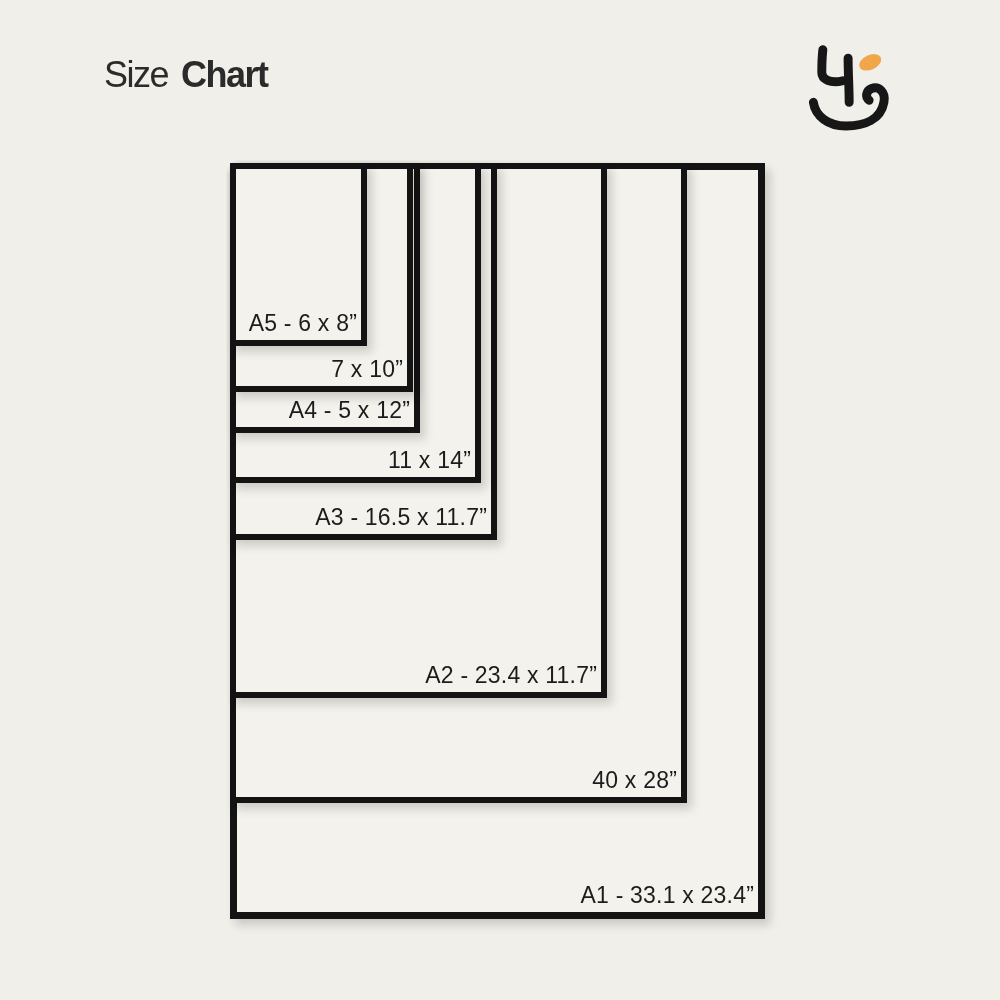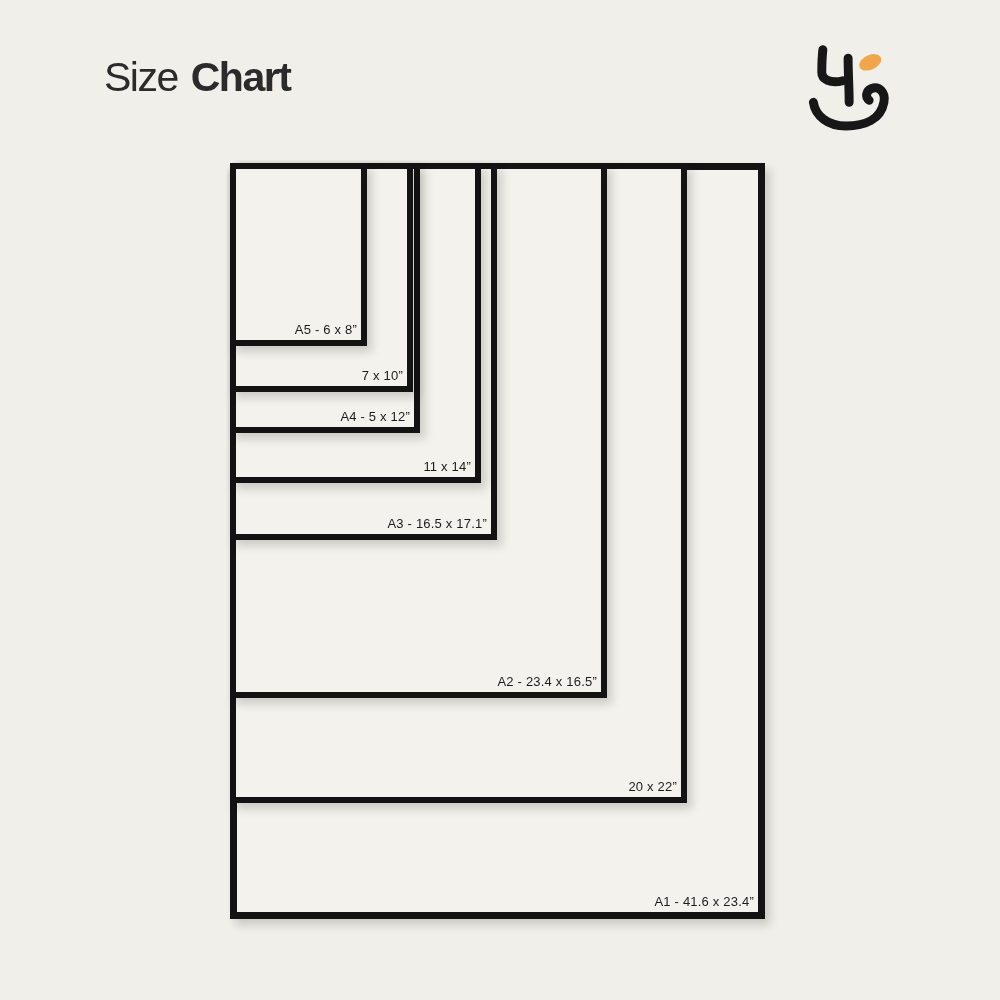--- a/index.html
+++ b/index.html
@@ -14,21 +14,21 @@
   body {
     position: relative;
     background: var(--bg);
     font-family: "Liberation Sans", sans-serif;
     overflow: hidden;
   }
   .page-title {
     position: absolute;
     left: 104px;
     top: 56px;
-    font-size: 41px;
+    font-size: 36px;
     line-height: 1.05;
     color: var(--title);
     letter-spacing: -1.5px;
     white-space: nowrap;
   }
   .title-regular { font-weight: 400; }
   .title-bold { font-weight: 700; margin-left: 13px; }
   .brand-logo {
     position: absolute;
     left: 806px;
@@ -47,21 +47,21 @@
     top: 0;
     border-style: solid;
     border-color: var(--frame);
     background: var(--fill);
     box-shadow: 5px 6px 9px rgba(0,0,0,0.16);
   }
   .size-label {
     position: absolute;
     right: 4px;
     bottom: 3px;
-    font-size: 13px;
+    font-size: 23px;
     letter-spacing: 0.2px;
     color: var(--label);
     white-space: nowrap;
   }
 </style>
 </head>
 <body>
 
 <div class="page-title">
   <span class="title-regular">Size</span><span class="title-bold">Chart</span>
@@ -71,30 +71,30 @@
   <ellipse cx="61" cy="25" rx="11" ry="7" transform="rotate(-25 61 25)" fill="#F0A64A"></ellipse>
   <g fill="none" stroke="#171717" stroke-width="8.5" stroke-linecap="round" stroke-linejoin="round">
     <path d="M16,13 C15,22 15,29 15,35 C15,41 23,45.5 35,42.5"></path>
     <path d="M40,21 C40,35 41,49 41,63"></path>
     <path d="M7,63 C9,76 21,85.5 38,85.5 C56,85.5 71,79 74,63 C76,53 69,47 62,50 C57,52.2 56,58 60,61"></path>
   </g>
 </svg>
 
 <div class="size-diagram">
     <div class="size-rect" style="width: 535px; height: 756px; border-width: 7px; z-index: 1;">
-      <span class="size-label">A1 - 41.6 x 23.4”</span>
+      <span class="size-label">A1 - 33.1 x 23.4”</span>
     </div>
     <div class="size-rect" style="width: 457px; height: 640px; border-width: 6px; z-index: 2;">
-      <span class="size-label">20 x 22”</span>
+      <span class="size-label">40 x 28”</span>
     </div>
     <div class="size-rect" style="width: 377px; height: 535px; border-width: 6px; z-index: 3;">
-      <span class="size-label">A2 - 23.4 x 16.5”</span>
+      <span class="size-label">A2 - 23.4 x 11.7”</span>
     </div>
     <div class="size-rect" style="width: 267px; height: 377px; border-width: 6px; z-index: 4;">
-      <span class="size-label">A3 - 16.5 x 17.1”</span>
+      <span class="size-label">A3 - 16.5 x 11.7”</span>
     </div>
     <div class="size-rect" style="width: 251px; height: 320px; border-width: 6px; z-index: 5;">
       <span class="size-label">11 x 14”</span>
     </div>
     <div class="size-rect" style="width: 190px; height: 270px; border-width: 6px; z-index: 6;">
       <span class="size-label">A4 - 5 x 12”</span>
     </div>
     <div class="size-rect" style="width: 183px; height: 229px; border-width: 6px; z-index: 7;">
       <span class="size-label">7 x 10”</span>
     </div>

